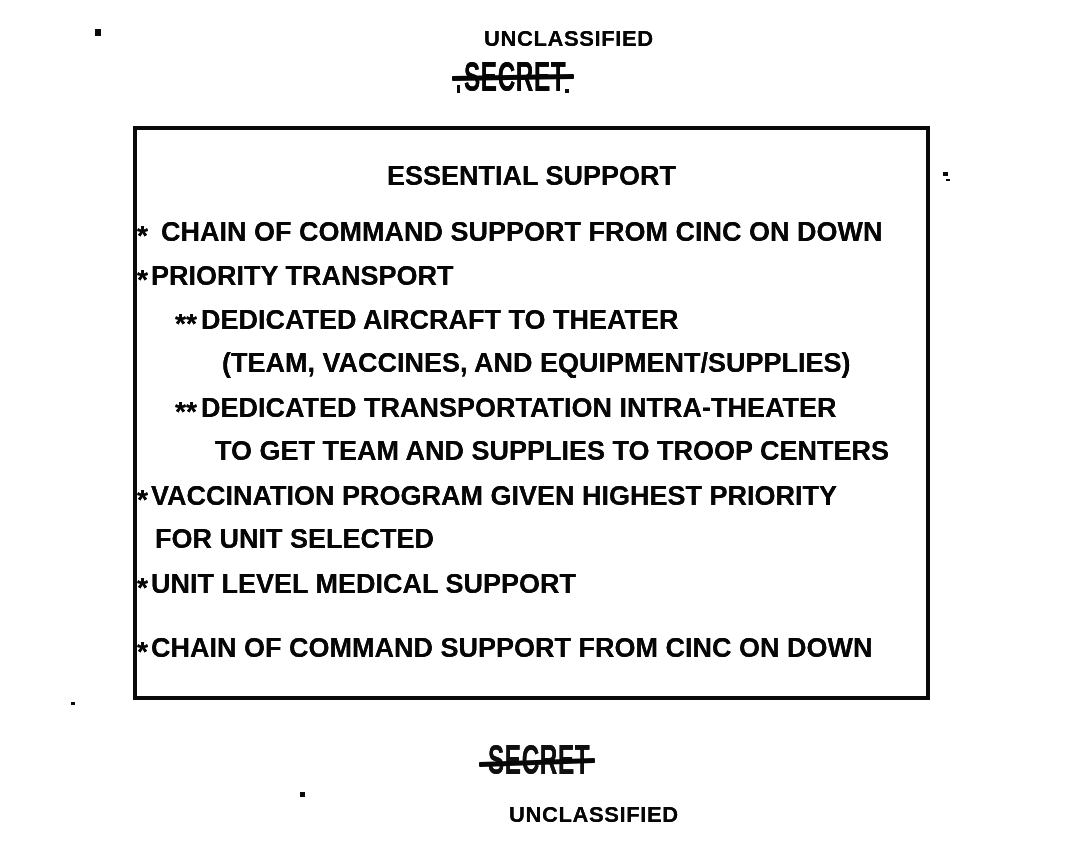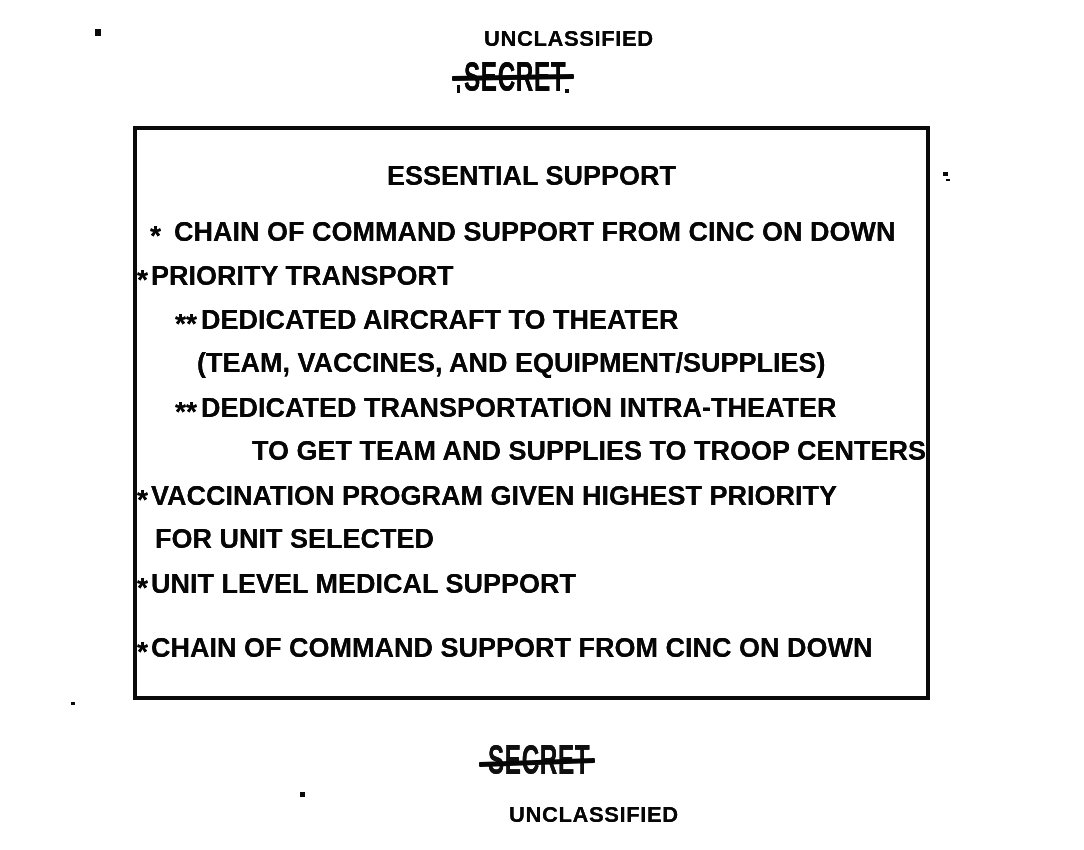--- a/index.html
+++ b/index.html
@@ -76,26 +76,26 @@
 
   .bullet-marker {
     display: inline-block;
     position: relative;
     top: 4px;
     font-size: 1.05em;
   }
   
   .lvl1       { }
   .lvl1 .bullet-marker { width: 14px; }
-  .lvl1.wide  { padding-left: 13px; }
+  .lvl1.wide  { }
   .lvl1.wide .bullet-marker { width: 24px; }
   .lvl2       { padding-left: 38px; }
   .lvl2 .bullet-marker { width: 26px; }
-  .cont-a     { padding-left: 60px; }
-  .cont-b     { padding-left: 44px; text-align: right; }
+  .cont-a     { padding-left: 85px; }
+  .cont-b     { padding-left: 78px; }
   .cont-c     { padding-left: 18px; }
   .gap-top-sm { margin-top: 11px; }
   .gap-top-lg { margin-top: 20px; }
 
   .speck {
     position: absolute;
     background: #0a0a0a;
   }
 </style>
 </head>

